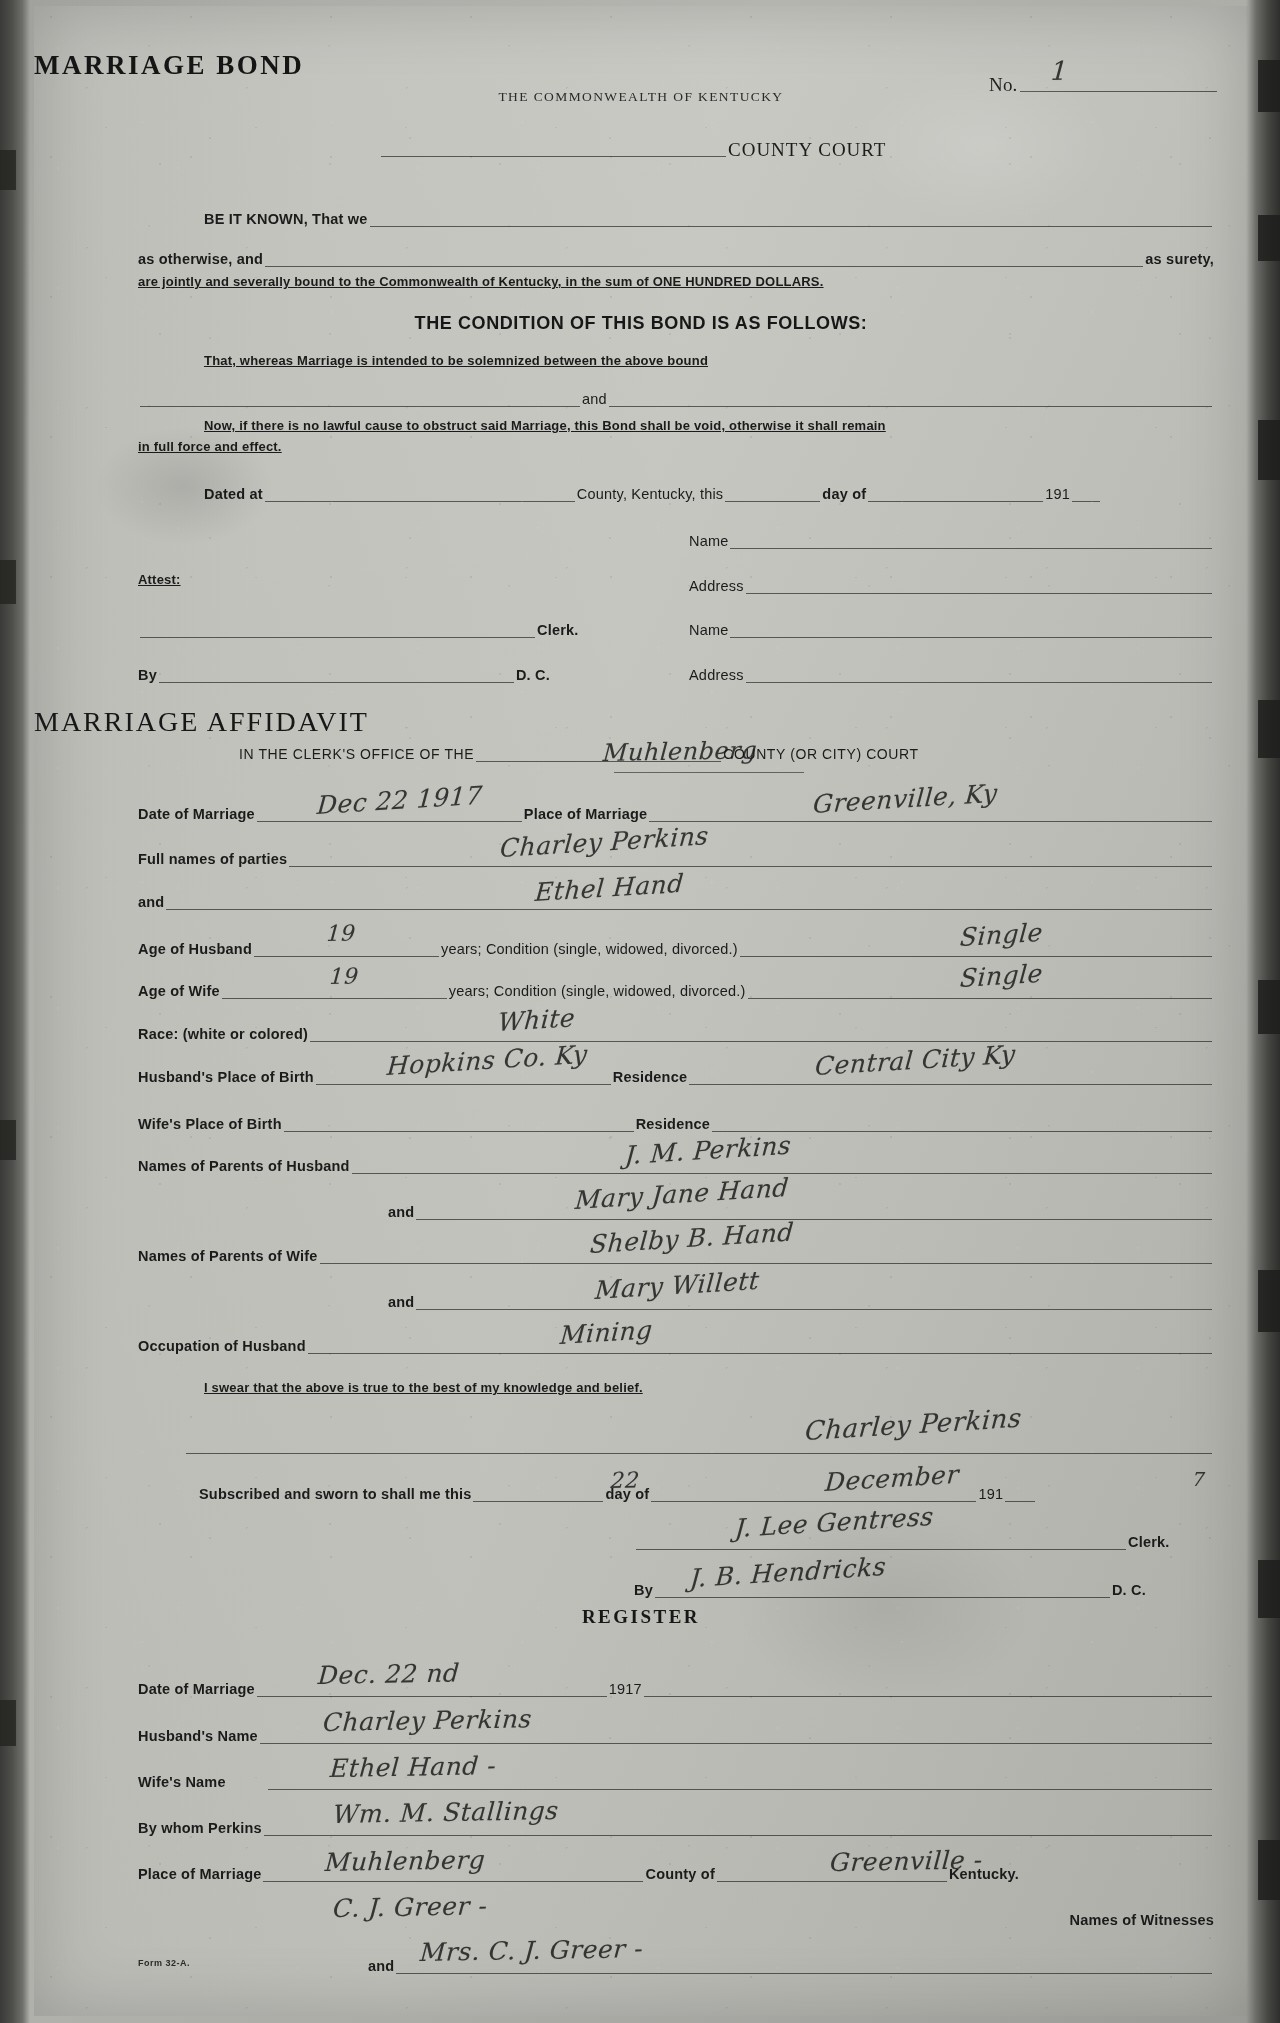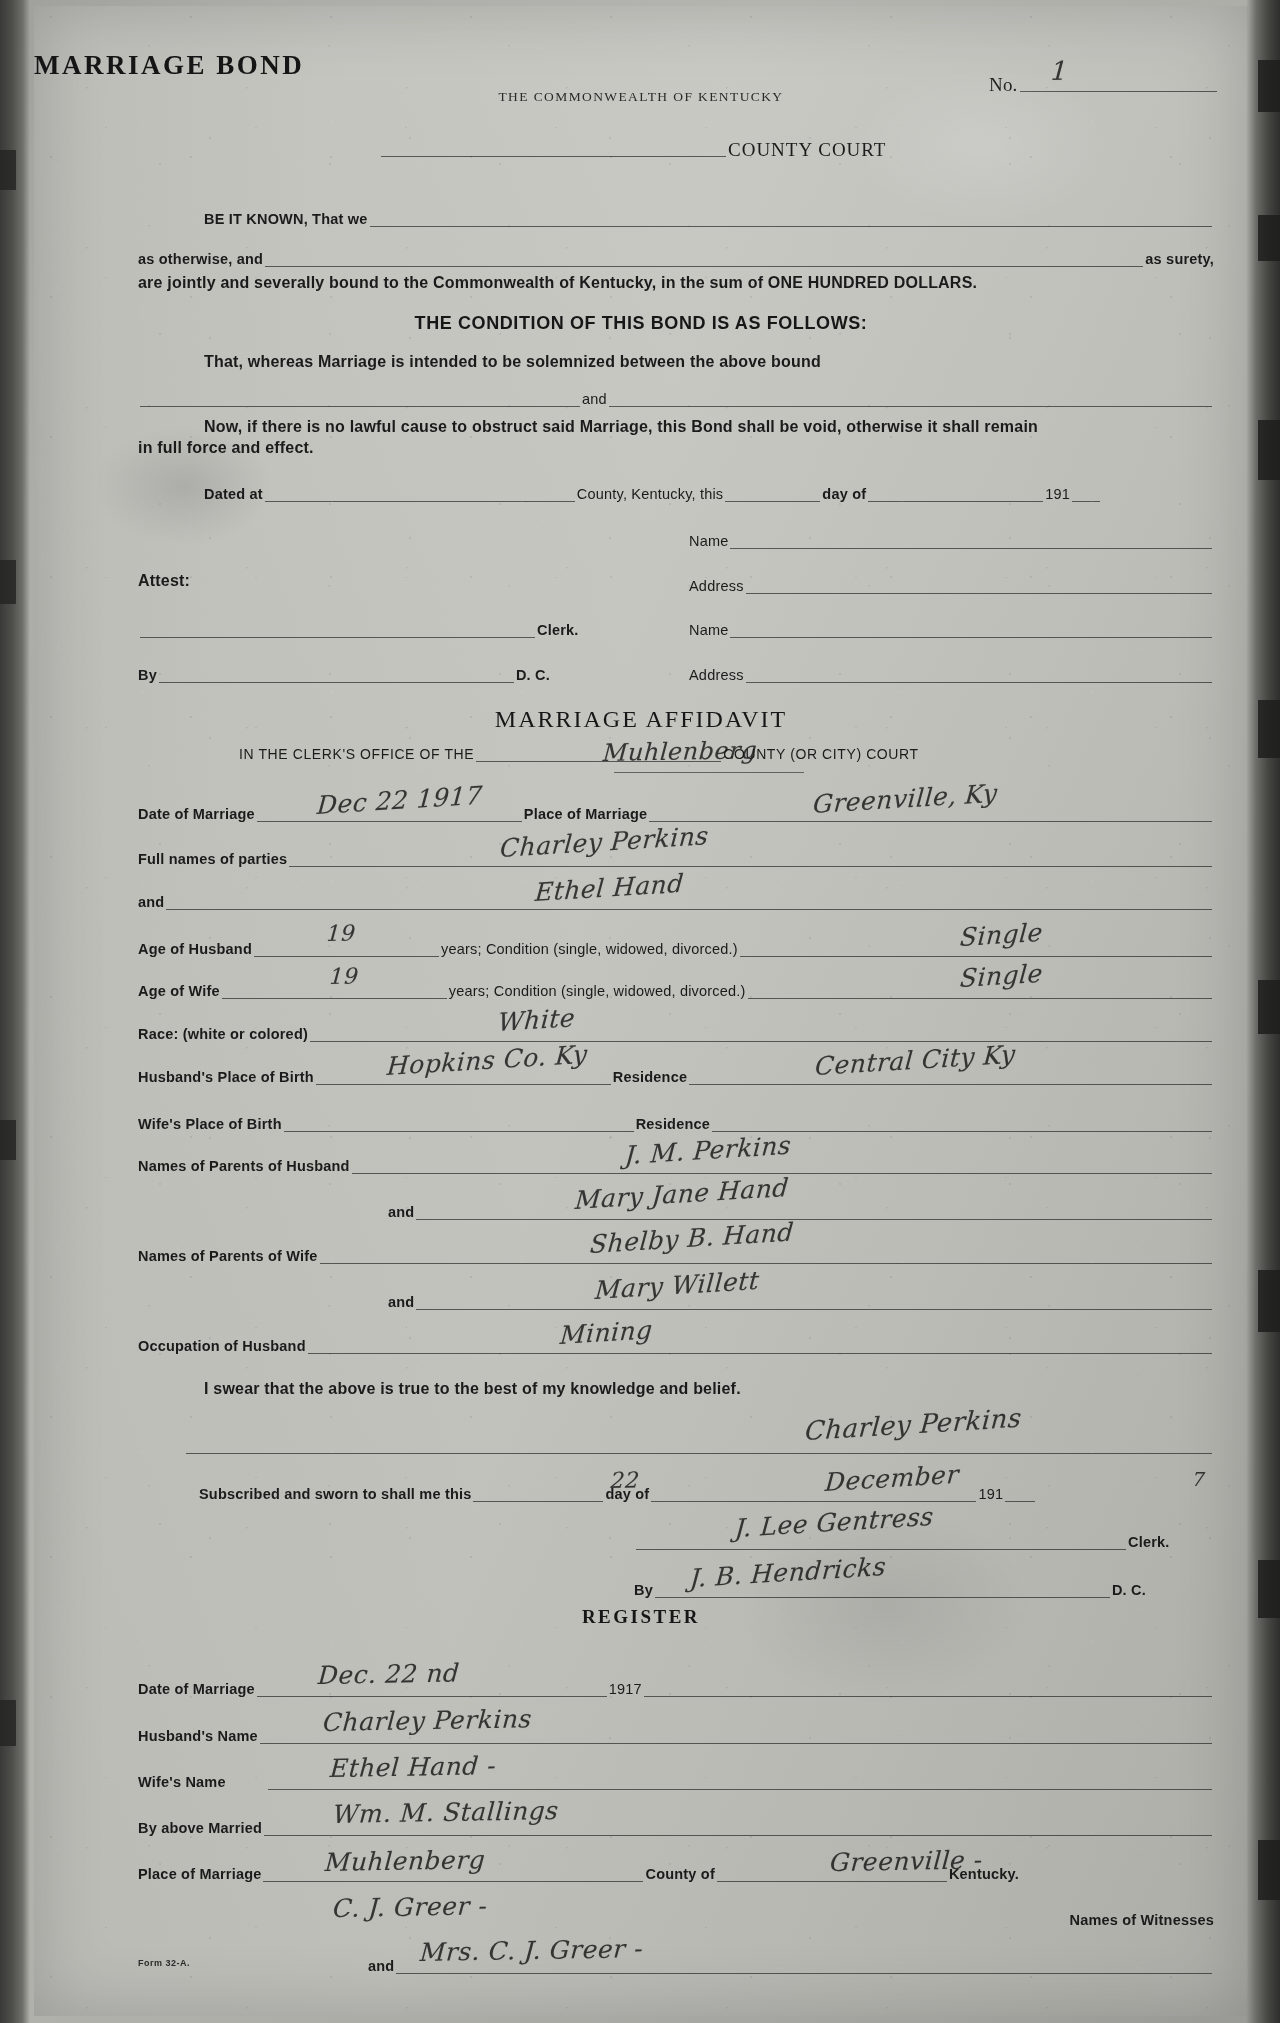--- a/index.html
+++ b/index.html
@@ -108,38 +108,38 @@
     font-weight: bold;
     color: #151515;
   }
   .t-sub {
     text-align: center;
     font-size: 13.5px;
     letter-spacing: 1.4px;
     color: #2a2a2a;
   }
   .t-h2 {
-    text-align: center;
-    font-size: 24px;
+    font-size: 28px;
     letter-spacing: 2px;
     color: #171717;
   }
   .t-h3 {
     text-align: center;
     font-size: 19px;
     letter-spacing: 2.5px;
     font-weight: bold;
     color: #171717;
   }
   .body-txt {
     font-family: "Liberation Sans", sans-serif;
-    font-size: 16px;
+    font-size: 13px;
     color: #1b1b1b;
     font-weight: bold;
     letter-spacing: .2px;
+    text-decoration: underline;
   }
 
   .row {
     position: absolute;
     display: flex;
     align-items: flex-end;
     white-space: nowrap;
   }
 
   .lbl {
@@ -452,21 +452,21 @@
       </div>
       <div class="hw big r2" style="left:288px;top:1702px;">Charley Perkins</div>
 
       <div class="row" style="left:104px;top:1768px;width:1076px;gap:40px;">
         <span class="lbl">Wife's Name</span>
         <span class="rule grow"></span>
       </div>
       <div class="hw big r2" style="left:295px;top:1748px;">Ethel Hand -</div>
 
       <div class="row" style="left:104px;top:1814px;width:1076px;">
-        <span class="lbl">By above Married</span>
+        <span class="lbl">By whom Perkins</span>
         <span class="rule grow"></span>
       </div>
       <div class="hw big r2" style="left:298px;top:1794px;">Wm. M. Stallings</div>
 
       <div class="row" style="left:104px;top:1860px;width:1076px;">
         <span class="lbl">Place of Marriage</span>
         <span class="rule" style="width:380px;"></span>
         <span class="lbl">County of</span>
         <span class="rule" style="width:230px;"></span>
         <span class="lbl">Kentucky.</span>

